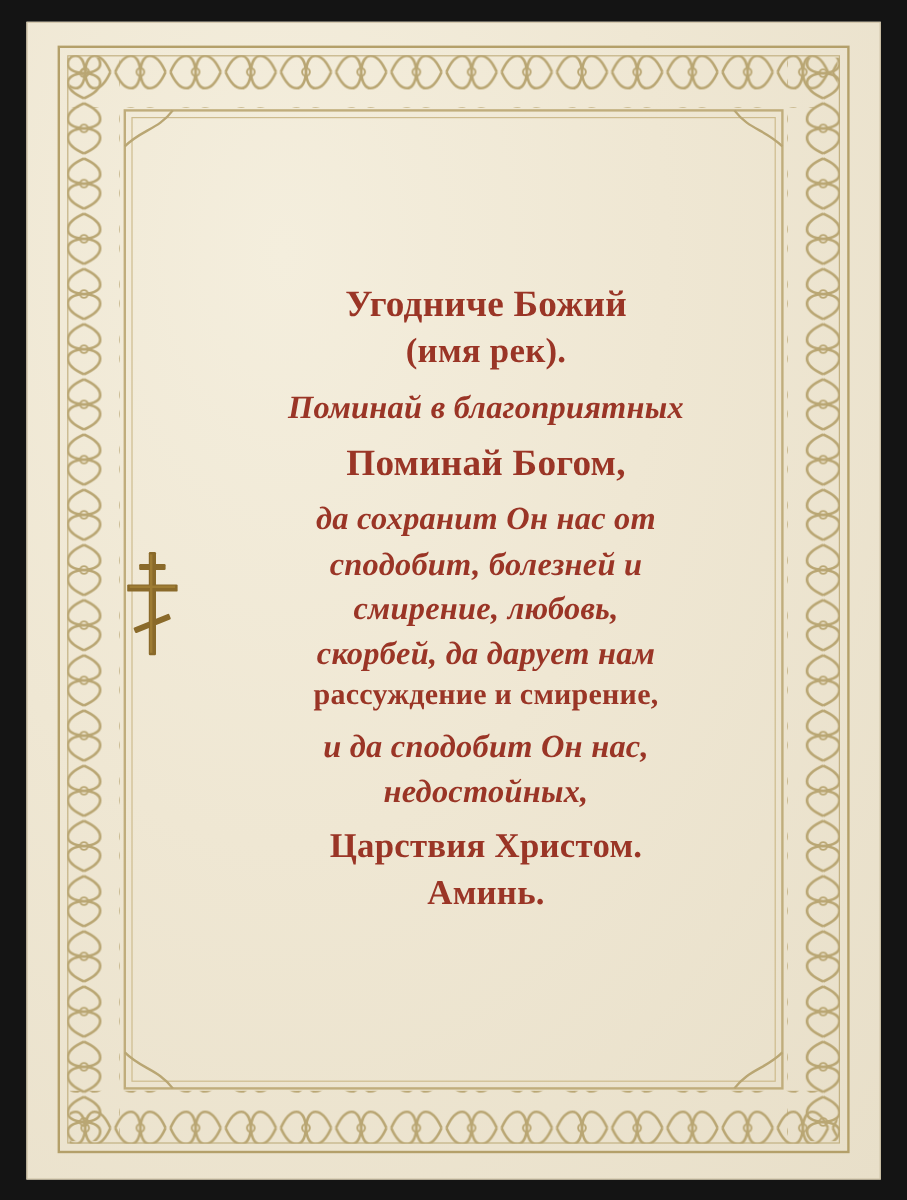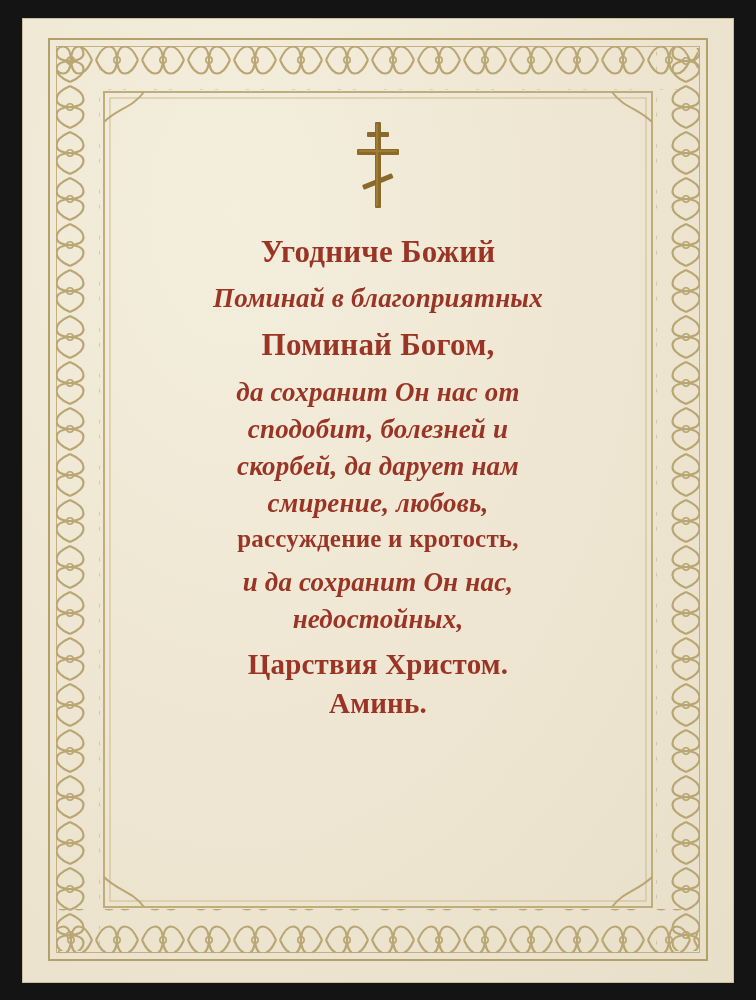--- a/index.html
+++ b/index.html
@@ -61,21 +61,20 @@
   .knot-layer svg { display: block; width: 100%; height: 100%; }
 
   
   .inner {
     position: absolute;
     left: 78px;
     top: 72px;
     right: 78px;
     bottom: 76px;
     display: flex;
-    flex-direction: column;
     align-items: center;
   }
 
   .cross {
     margin-top: 26px;
     margin-bottom: 14px;
   }
 
   .prayer {
     width: 100%;
@@ -156,32 +155,33 @@
           </g>
           <g fill="#b08b3c" opacity="0.55">
             <rect x="25" y="8" width="2" height="82"></rect>
             <rect x="8" y="34" width="38" height="2"></rect>
           </g>
         </svg>
       </div>
 
       <div class="prayer">
         <span class="line l-xl">Угодниче Божий</span>
+        <span class="line l-lg">(имя рек).</span>
         <div class="gap-s"></div>
         <span class="line l-md">Поминай в благоприятных</span>
         <div class="gap-s"></div>
         <span class="line l-xl">Поминай Богом,</span>
         <div class="gap-s"></div>
         <span class="line l-md">да сохранит Он нас от</span>
         <span class="line l-md">сподобит, болезней и</span>
+        <span class="line l-md">смирение, любовь,</span>
         <span class="line l-md">скорбей, да дарует нам</span>
-        <span class="line l-md">смирение, любовь,</span>
-        <span class="line l-sm">рассуждение и кротость,</span>
+        <span class="line l-sm">рассуждение и смирение,</span>
         <div class="gap-s"></div>
-        <span class="line l-md">и да сохранит Он нас,</span>
+        <span class="line l-md">и да сподобит Он нас,</span>
         <span class="line l-md">недостойных,</span>
         <div class="gap-s"></div>
         <span class="line l-lg">Царствия Христом.</span>
         <span class="line l-lg">Аминь.</span>
       </div>
 
     </div>
   </div>
 </div>
 

